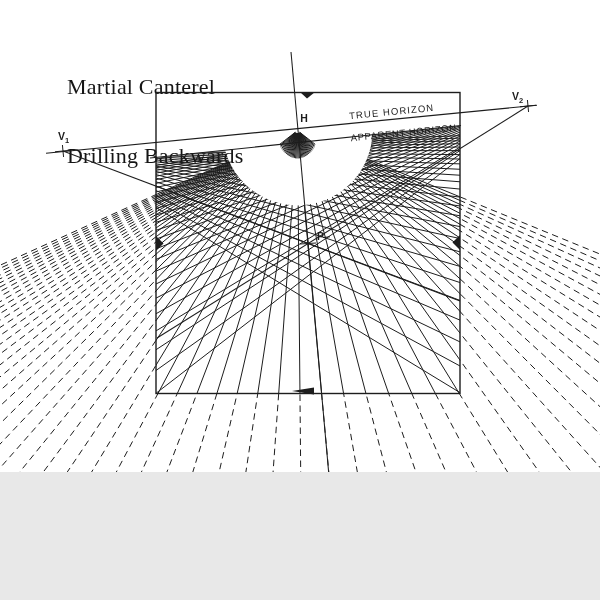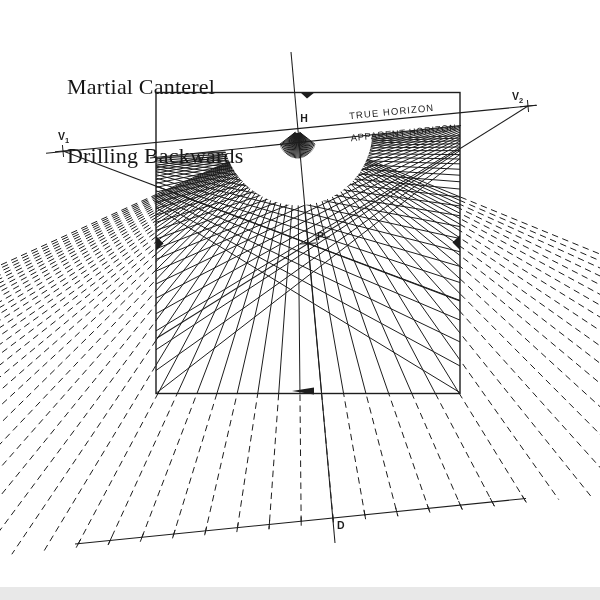--- a/index.html
+++ b/index.html
@@ -1,17 +1,17 @@
 <!DOCTYPE html>
 <html><head>
 <meta charset="utf-8">
 <style>
   html,body{margin:0;padding:0;background:#e8e8e8;}
   #cover{
-    position:relative;width:600px;height:587px;background:#ffffff;
+    position:relative;width:600px;height:472px;background:#ffffff;
     overflow:hidden;font-family:"Liberation Sans",sans-serif;
   }
   #title{
     position:absolute;left:67px;top:29px;color:#151515;
     font-family:"Liberation Serif",serif;font-size:22px;line-height:23px;
     letter-spacing:0.2px;white-space:pre;
   }
   #diagram-svg{position:absolute;left:0;top:0;}
   svg text{font-family:"Liberation Sans",sans-serif;fill:#1d1d1d;}
 </style>

